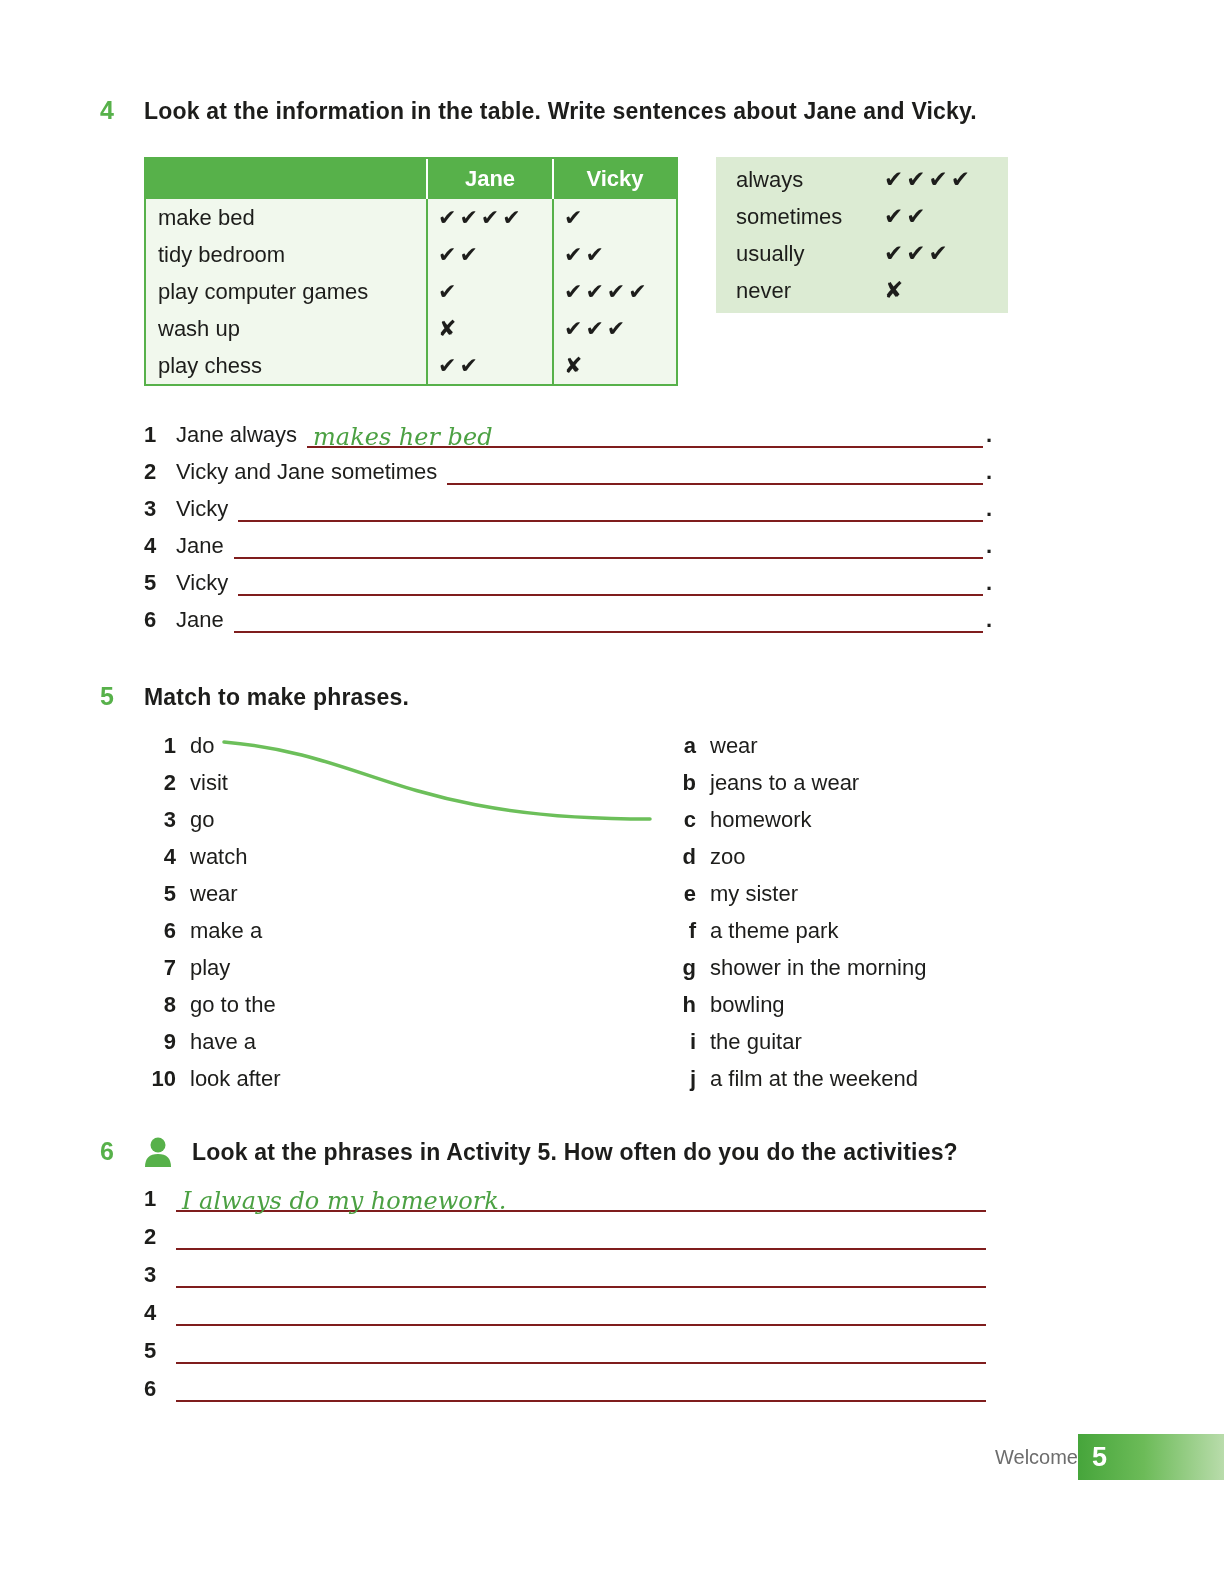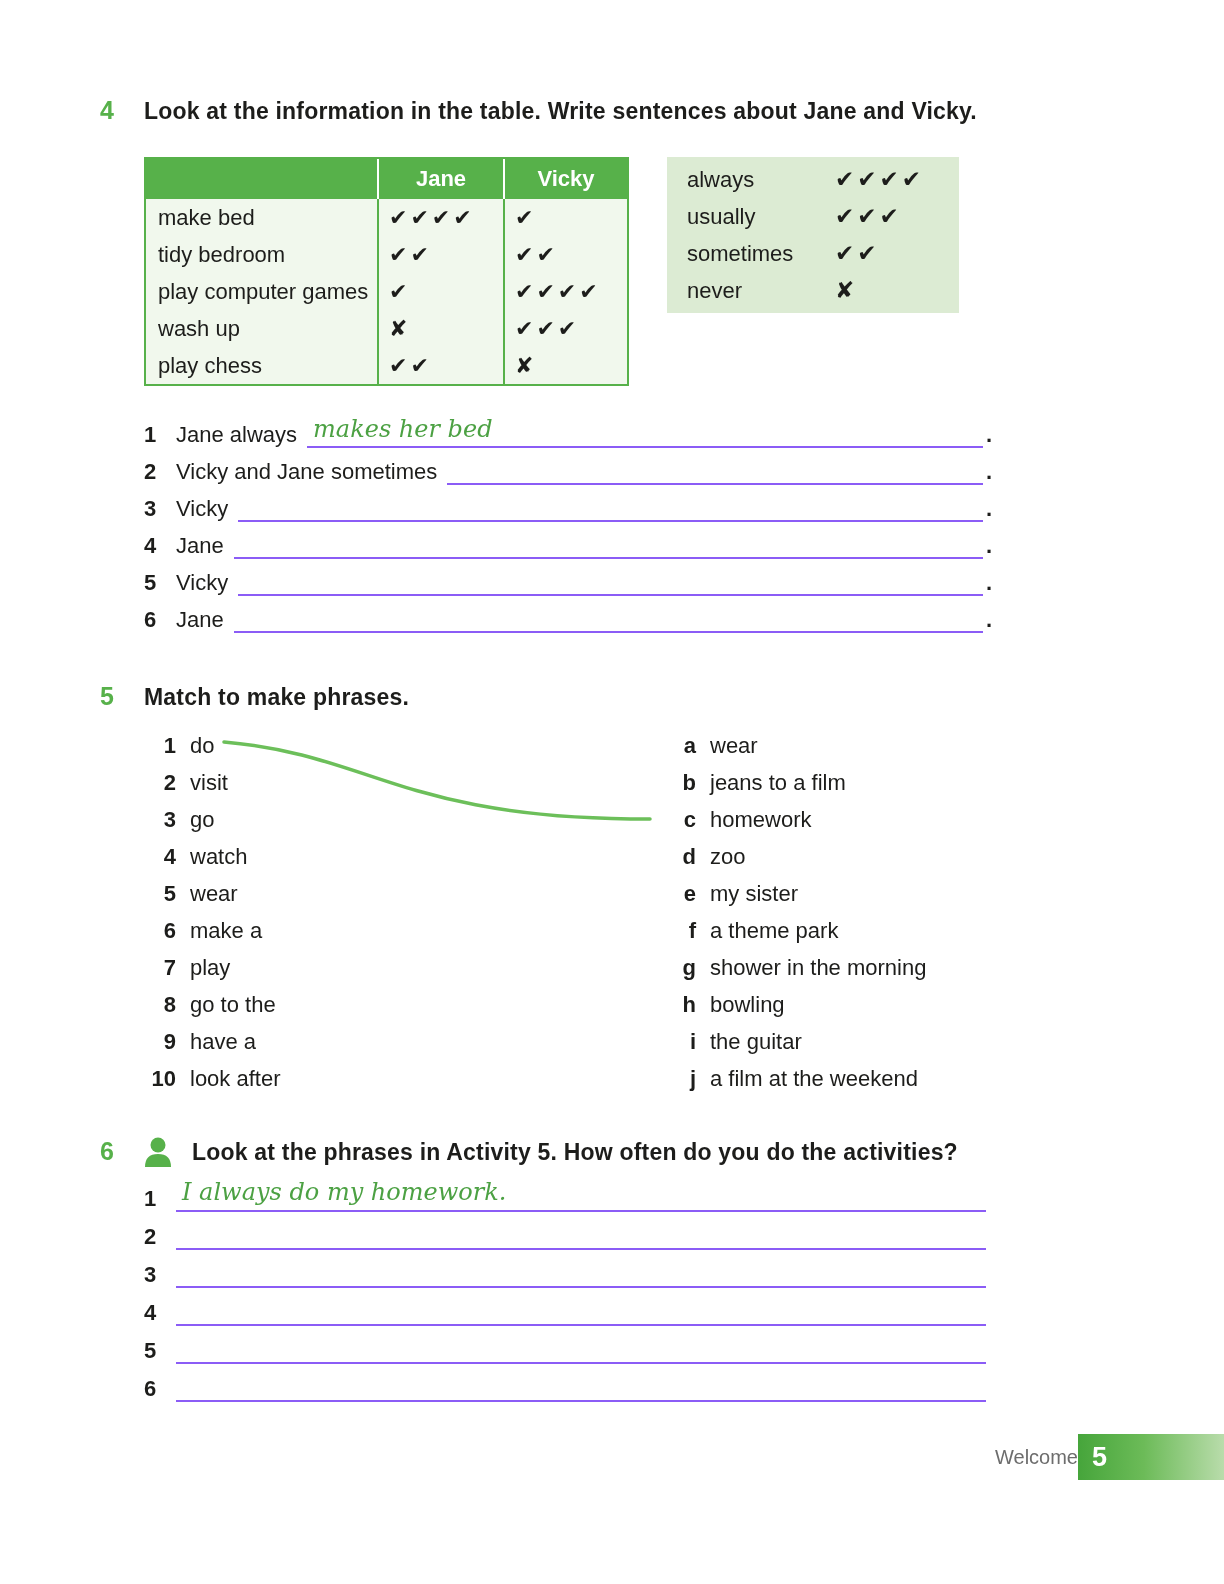--- a/index.html
+++ b/index.html
@@ -16,38 +16,38 @@
   .act-num { color:#57b14a; font-weight:bold; font-size:25px; width:44px; flex:0 0 44px; }
   .act-title { font-weight:bold; font-size:23px; letter-spacing:.2px;text-align:right; }
 
   
   .tbl-wrap { display:flex; gap:38px; margin-top:32px; margin-left:44px; }
   table.freq { border-collapse:separate; border-spacing:0; border:2px solid #57b14a; background:#f1f8ed; }
   table.freq th { background:#57b14a; color:#fff; font-size:22px; font-weight:bold; height:40px; text-align:center; }
   table.freq th + th { border-left:2px solid #ffffff; }
   table.freq td { height:37px; font-size:22px; vertical-align:middle; }
   table.freq td + td { border-left:2px solid #57b14a; }
-  .c-act { width:231px; }
+  .c-act { width:280px; }
   .c-jane { width:126px; }
   .c-vicky { width:124px; }
   td.c-act { padding-left:12px; }
   .marks { font-size:23px; letter-spacing:3px; color:#1d1d1b; white-space:nowrap; }
   td.marks { padding-left:10px; }
 
   .legend { background:#dcebd3; width:292px; padding:4px 20px; align-self:flex-start; }
   .legend-row { display:flex; align-items:center; height:37px; font-size:22px; }
   .legend-label { flex:1; }
   .legend-marks { width:104px; }
 
   
   .sentences { margin-top:28px; margin-left:44px; width:848px; }
   .sentence { display:flex; align-items:flex-end; height:37px; font-size:22px; padding-bottom:3px; }
   .s-num { font-weight:bold; width:32px; flex:0 0 32px; }
   .s-prompt { margin-right:10px; white-space:nowrap; }
-  .s-line { flex:1; align-self:stretch; border-bottom:2px solid #8b5cf6; display:flex; padding:0 6px; }
+  .s-line { flex:1; align-self:stretch; border-bottom:2px solid #7f1d1d; display:flex; align-items:flex-end; padding:0 6px; }
   .s-answer { font-family:"DejaVu Serif", serif; font-style:italic; color:#4ca143; font-size:24px; line-height:1; transform:translateY(3px); white-space:nowrap; }
   .s-period { font-weight:bold; margin-left:3px; }
 
   
   .match-wrap { position:relative; margin-left:44px; margin-top:16px; }
   .match-cols { display:flex; }
   .match-left { width:520px; }
   .match-item { display:flex; align-items:center; height:37px; font-size:22px; }
   .m-key { font-weight:bold; width:32px; flex:0 0 32px; text-align:right; margin-right:14px; }
   .match-svg { position:absolute; left:0; top:0; pointer-events:none; }
@@ -113,26 +113,26 @@
           </tr>
         </tbody>
       </table>
 
       <div class="legend">
         <div class="legend-row">
           <span class="legend-label">always</span>
           <span class="legend-marks marks">✔✔✔✔</span>
         </div>
         <div class="legend-row">
+          <span class="legend-label">sometimes</span>
+          <span class="legend-marks marks">✔✔</span>
+        </div>
+        <div class="legend-row">
           <span class="legend-label">usually</span>
           <span class="legend-marks marks">✔✔✔</span>
-        </div>
-        <div class="legend-row">
-          <span class="legend-label">sometimes</span>
-          <span class="legend-marks marks">✔✔</span>
         </div>
         <div class="legend-row">
           <span class="legend-label">never</span>
           <span class="legend-marks marks">✘</span>
         </div>
       </div>
     </div>
 
     <div class="sentences">
       <div class="sentence">
@@ -239,21 +239,21 @@
               <span>look after</span>
             </div>
         </div>
         <div class="match-right">
           <div class="match-item">
               <span class="m-key">a</span>
               <span>wear</span>
             </div>
           <div class="match-item">
               <span class="m-key">b</span>
-              <span>jeans to a film</span>
+              <span>jeans to a wear</span>
             </div>
           <div class="match-item">
               <span class="m-key">c</span>
               <span>homework</span>
             </div>
           <div class="match-item">
               <span class="m-key">d</span>
               <span>zoo</span>
             </div>
           <div class="match-item">

